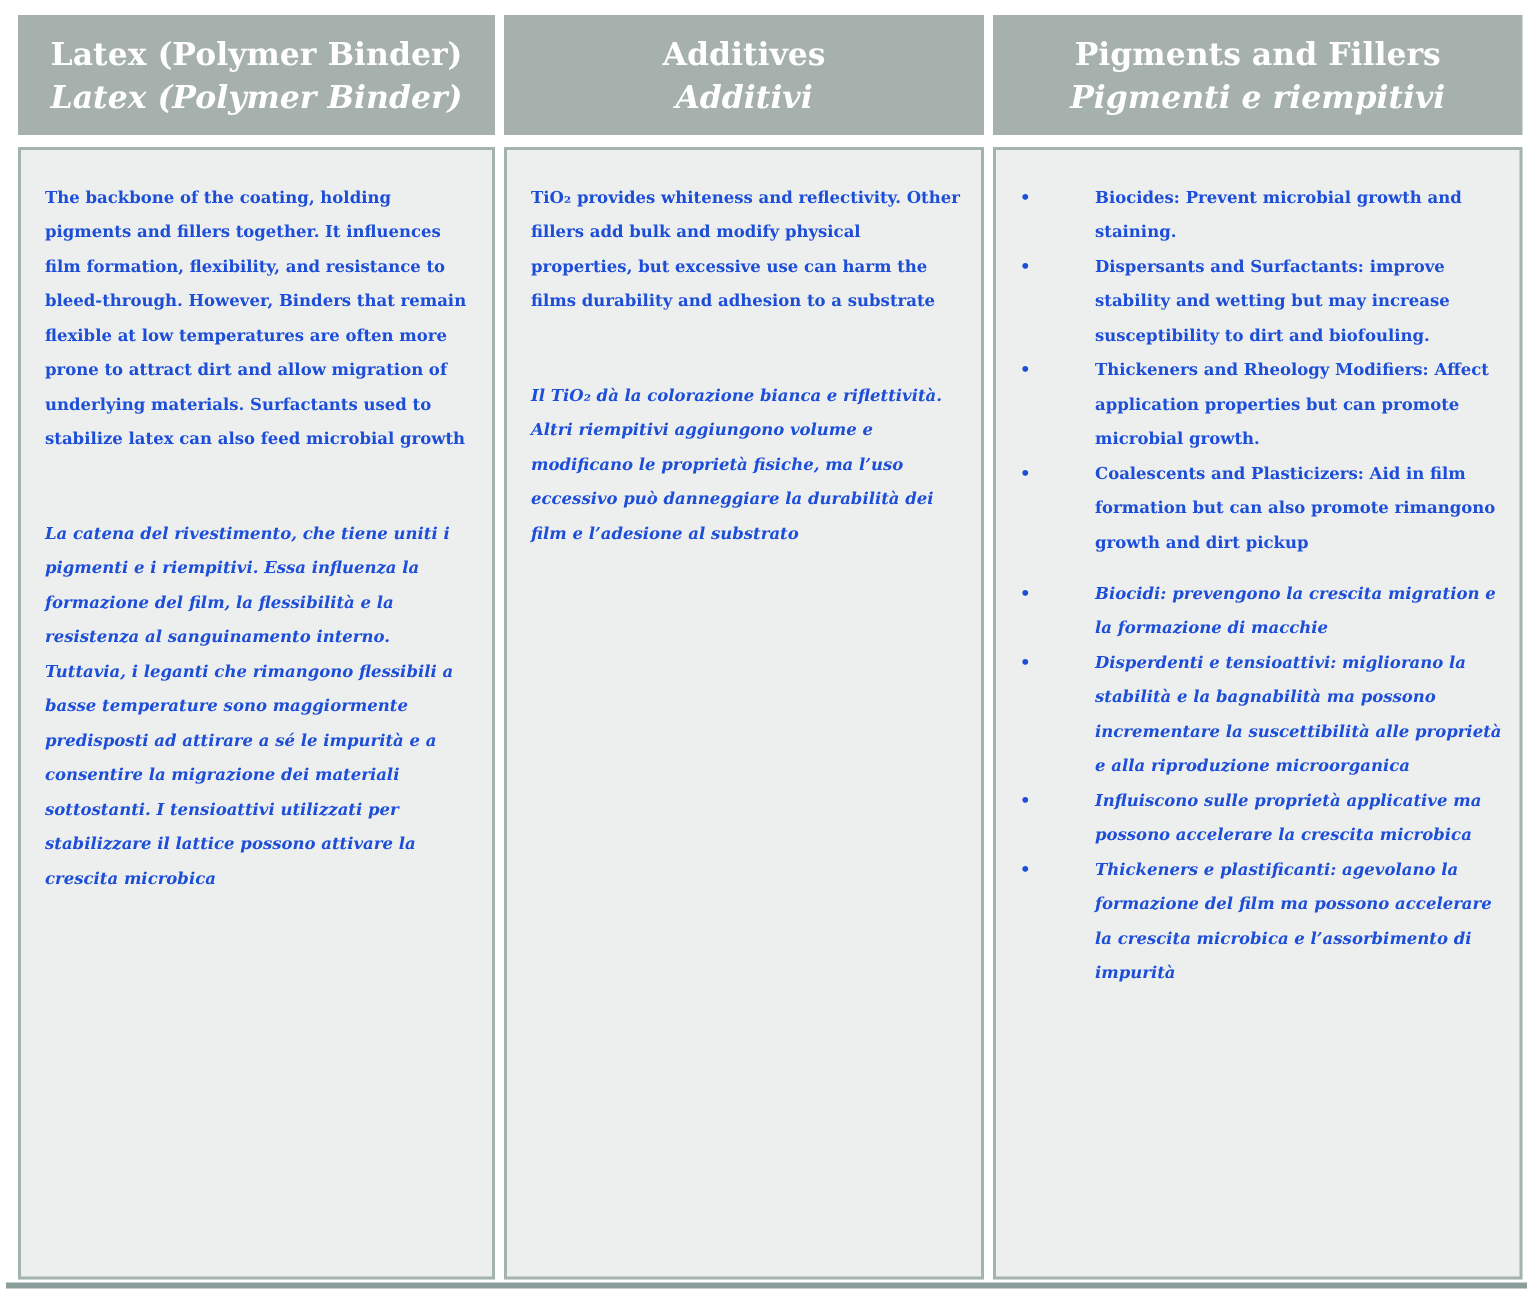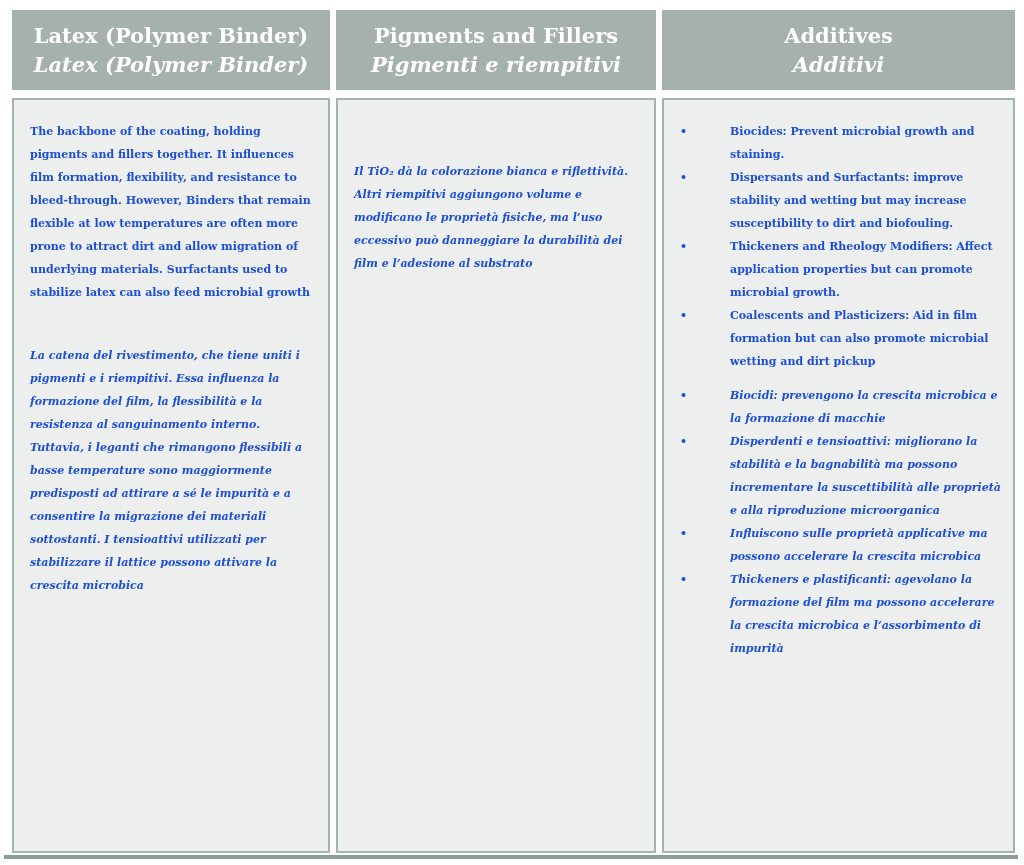--- a/index.html
+++ b/index.html
@@ -51,60 +51,61 @@
 <body>
 
 <div class="page">
   <div class="table">
 
     <div class="hdr">
       <div class="line1">Latex (Polymer Binder)</div>
       <div class="line2">Latex (Polymer Binder)</div>
     </div>
     <div class="hdr">
+      <div class="line1">Additives</div>
+      <div class="line2">Additivi</div>
+    </div>
+    <div class="hdr">
       <div class="line1">Pigments and Fillers</div>
       <div class="line2">Pigmenti e riempitivi</div>
-    </div>
-    <div class="hdr">
-      <div class="line1">Additives</div>
-      <div class="line2">Additivi</div>
     </div>
 
     <div class="cell">
       <p class="en">The backbone of the coating, holding pigments and fillers together. It influences film formation, flexibility, and resistance to bleed-through. However, Binders that remain flexible at low temperatures are often more prone to attract dirt and allow migration of underlying materials. Surfactants used to stabilize latex can also feed microbial growth</p>
       <p class="itl">La catena del rivestimento, che tiene uniti i pigmenti e i riempitivi. Essa influenza la formazione del film, la flessibilità e la resistenza al sanguinamento interno. Tuttavia, i leganti che rimangono flessibili a basse temperature sono maggiormente predisposti ad attirare a sé le impurità e a consentire la migrazione dei materiali sottostanti. I tensioattivi utilizzati per stabilizzare il lattice possono attivare la crescita microbica</p>
     </div>
 
     <div class="cell">
+      <p class="en">TiO₂ provides whiteness and reflectivity. Other fillers add bulk and modify physical properties, but excessive use can harm the films durability and adhesion to a substrate</p>
       <p class="itl">Il TiO₂ dà la colorazione bianca e riflettività. Altri riempitivi aggiungono volume e modificano le proprietà fisiche, ma l’uso eccessivo può danneggiare la durabilità dei film e l’adesione al substrato</p>
     </div>
 
     <div class="cell">
       <ul class="blist en-list">
         <li>
           <span class="marker">•</span>
           <span class="btxt">Biocides: Prevent microbial growth and staining.</span>
         </li>
         <li>
           <span class="marker">•</span>
           <span class="btxt">Dispersants and Surfactants: improve stability and wetting but may increase susceptibility to dirt and biofouling.</span>
         </li>
         <li>
           <span class="marker">•</span>
           <span class="btxt">Thickeners and Rheology Modifiers: Affect application properties but can promote microbial growth.</span>
         </li>
         <li>
           <span class="marker">•</span>
-          <span class="btxt">Coalescents and Plasticizers: Aid in film formation but can also promote microbial wetting and dirt pickup</span>
+          <span class="btxt">Coalescents and Plasticizers: Aid in film formation but can also promote rimangono growth and dirt pickup</span>
         </li>
       </ul>
       <ul class="blist it-list">
         <li>
           <span class="marker">•</span>
-          <span class="btxt">Biocidi: prevengono la crescita microbica e la formazione di macchie</span>
+          <span class="btxt">Biocidi: prevengono la crescita migration e la formazione di macchie</span>
         </li>
         <li>
           <span class="marker">•</span>
           <span class="btxt">Disperdenti e tensioattivi: migliorano la stabilità e la bagnabilità ma possono incrementare la suscettibilità alle proprietà e alla riproduzione microorganica</span>
         </li>
         <li>
           <span class="marker">•</span>
           <span class="btxt">Influiscono sulle proprietà applicative ma possono accelerare la crescita microbica</span>
         </li>
         <li>

